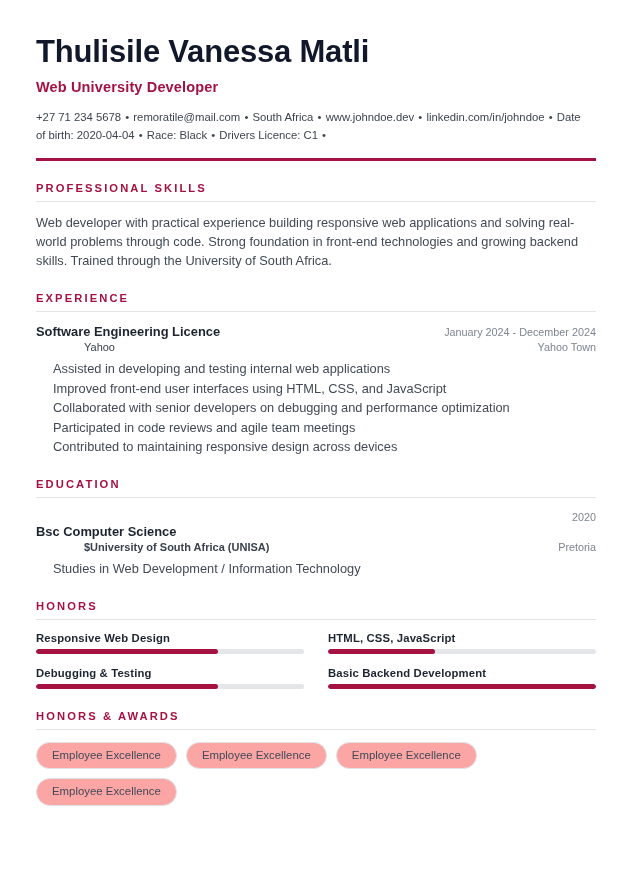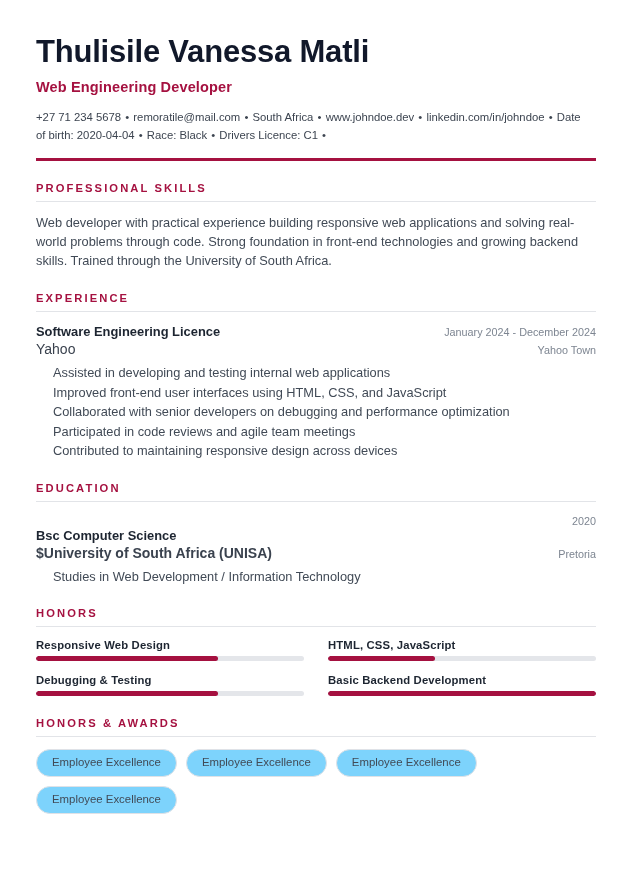--- a/index.html
+++ b/index.html
@@ -97,24 +97,25 @@
   }
   .entry-left { text-align: left; }
   .entry-right { text-align: right; }
   .entry-title {
     font-size: 12.9px;
     font-weight: bold;
     color: #1d2531;
     line-height: 1.25;
   }
   .entry-org {
-    font-size: 14px;
+    font-size: 11px;
     font-weight: bold;
     color: #3a424e;
     line-height: 1.3;
+    margin-left: 48px;
   }
   .entry-org.plain {
     font-weight: normal;
   }
   .entry-date {
     font-size: 10.8px;
     color: #7d8591;
     line-height: 1.3;
     white-space: nowrap;
   }
@@ -177,33 +178,33 @@
     flex-wrap: wrap;
     gap: 9px;
     width: 560px;
   }
   .pill {
     border: 1px solid #dfe2e7;
     border-radius: 14px;
     padding: 6px 15px;
     font-size: 11.4px;
     color: #414a56;
-    background: #7dd3fc;
+    background: #fca5a5;
     line-height: 1.2;
     white-space: nowrap;
   }
 </style>
 </head>
 <body>
 
 <div class="page">
 
   <div>
     <div class="name">Thulisile Vanessa Matli</div>
-    <div class="job-title">Web Engineering Developer</div>
+    <div class="job-title">Web University Developer</div>
     <div class="contact-line"><span>+27 71 234 5678</span><span class="sep"> • </span><span>remoratile@mail.com</span><span class="sep"> • </span><span>South Africa</span><span class="sep"> • </span><span>www.johndoe.dev</span><span class="sep"> • </span><span>linkedin.com/in/johndoe</span><span class="sep"> • </span><span>Date of birth: 2020-04-04</span><span class="sep"> • </span><span>Race: Black</span><span class="sep"> • </span><span>Drivers Licence: C1</span><span class="sep"> • </span></div>
     <div class="header-rule"></div>
   </div>
 
   <div class="section">
     <div class="section-title">PROFESSIONAL SKILLS</div>
     <div class="section-rule"></div>
     <p class="summary">Web developer with practical experience building responsive web applications and solving real-world problems through code. Strong foundation in front-end technologies and growing backend skills. Trained through the University of South Africa.</p>
   </div>
 

